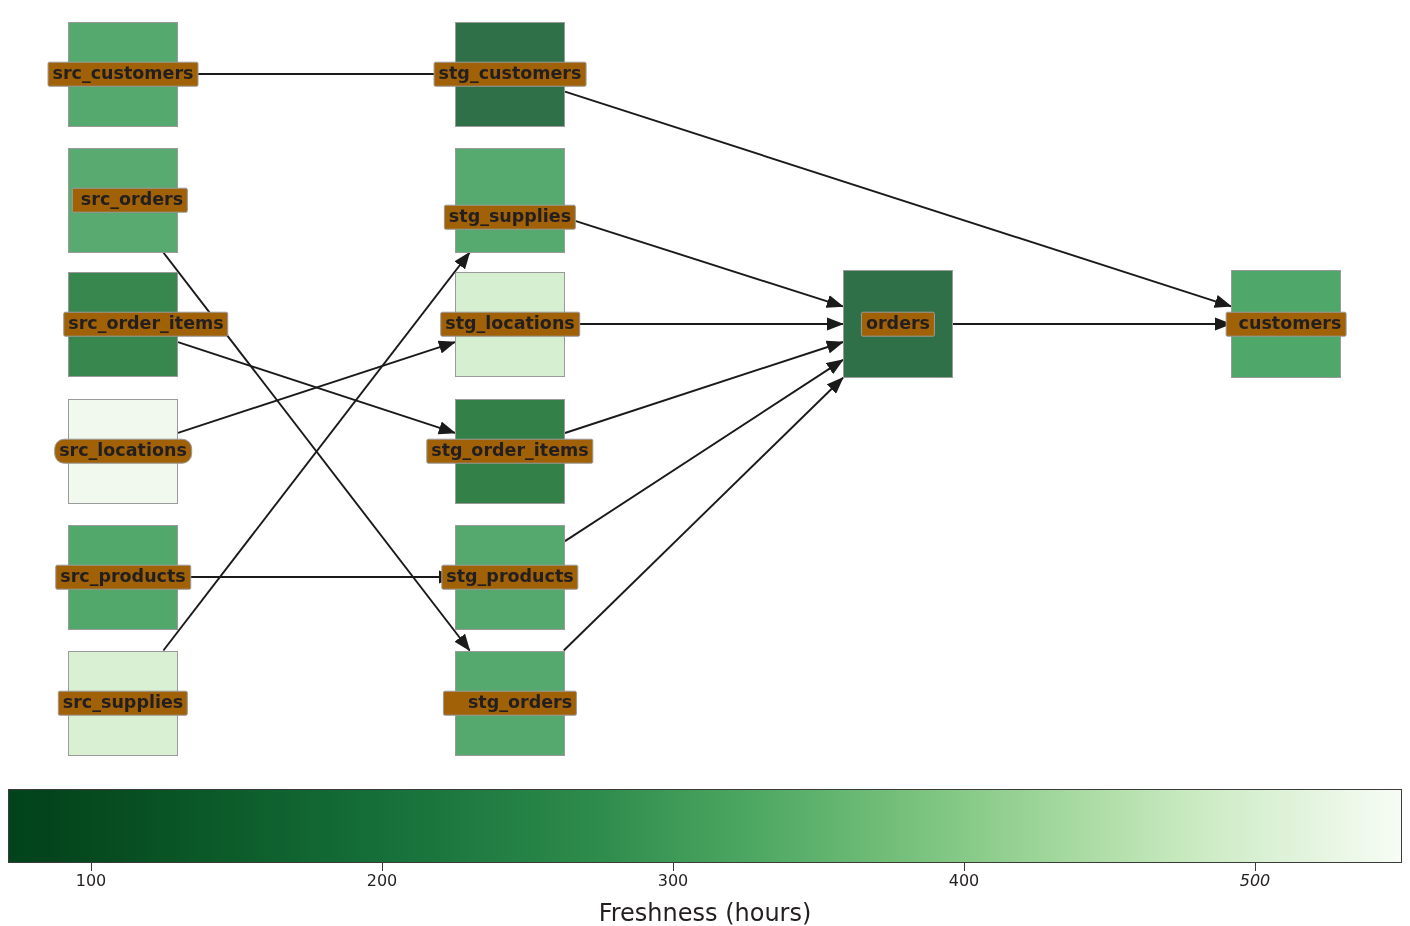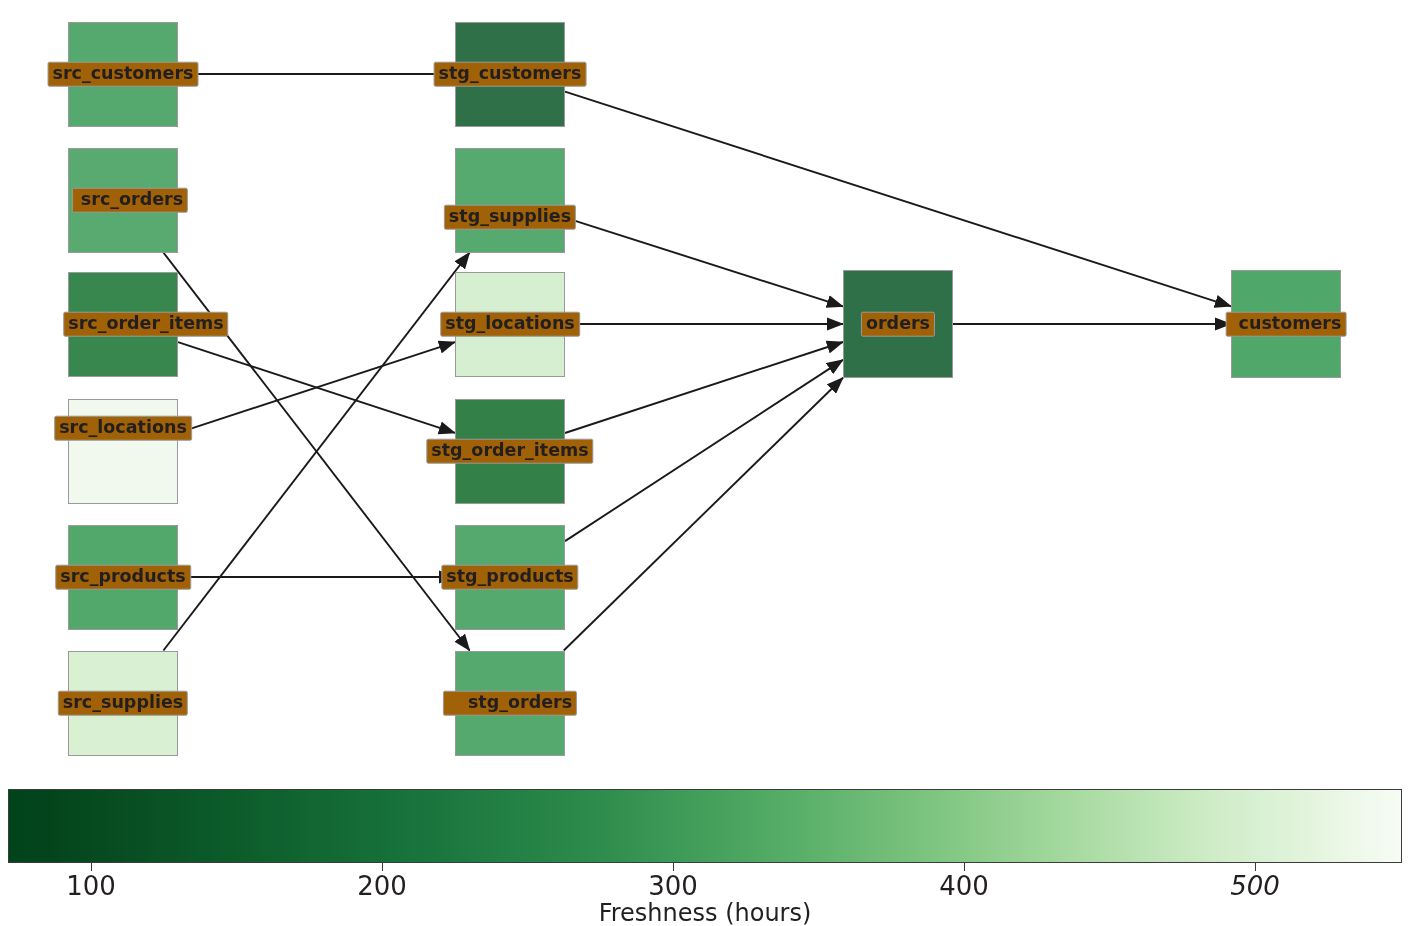--- a/index.html
+++ b/index.html
@@ -85,21 +85,21 @@
     width: 1px;
     height: 8px;
     background: #3b3b3b;
     top: 863px;
   }
   .cb-ticklabel {
     position: absolute;
     top: 871px;
     transform: translateX(-50%);
     font-family: "DejaVu Sans", sans-serif;
-    font-size: 26px;
+    font-size: 16px;
     color: #231f20;
     white-space: nowrap;
   }
   #colorbar-axis-label {
     position: absolute;
     top: 899px;
     left: 705px;
     transform: translateX(-50%);
     font-family: "DejaVu Sans", sans-serif;
     font-size: 24px;
@@ -138,21 +138,21 @@
     </svg>
 
     <div id="nodes-layer">
         <div class="node-rect" style="left: 68px; top: 21.5px; width: 110px; height: 105px; background: rgb(85, 169, 110);"></div>
         <div class="node-label" style="left: 123px; top: 74px;">src_customers</div>
         <div class="node-rect" style="left: 68px; top: 147.5px; width: 110px; height: 105px; background: rgb(88, 170, 112);"></div>
         <div class="node-label" style="left: 130px; top: 200px; padding-left: 8px;">src_orders</div>
         <div class="node-rect" style="left: 68px; top: 271.5px; width: 110px; height: 105px; background: rgb(55, 135, 78);"></div>
         <div class="node-label" style="left: 123px; top: 324px; margin-left: 23px;">src_order_items</div>
         <div class="node-rect" style="left: 68px; top: 398.5px; width: 110px; height: 105px; background: rgb(241, 249, 238);"></div>
-        <div class="node-label" style="left: 123px; top: 428px;">src_locations</div>
+        <div class="node-label" style="left: 123px; top: 451px; border-radius: 10px;">src_locations</div>
         <div class="node-rect" style="left: 68px; top: 524.5px; width: 110px; height: 105px; background: rgb(82, 168, 107);"></div>
         <div class="node-label" style="left: 123px; top: 577px;">src_products</div>
         <div class="node-rect" style="left: 68px; top: 650.5px; width: 110px; height: 105px; background: rgb(217, 240, 211);"></div>
         <div class="node-label" style="left: 123px; top: 703px;">src_supplies</div>
         <div class="node-rect" style="left: 455px; top: 21.5px; width: 110px; height: 105px; background: rgb(47, 112, 73);"></div>
         <div class="node-label" style="left: 510px; top: 74px;">stg_customers</div>
         <div class="node-rect" style="left: 455px; top: 147.5px; width: 110px; height: 105px; background: rgb(87, 170, 111);"></div>
         <div class="node-label" style="left: 510px; top: 200px; margin-top: 17px;">stg_supplies</div>
         <div class="node-rect" style="left: 455px; top: 271.5px; width: 110px; height: 105px; background: rgb(215, 239, 209);"></div>
         <div class="node-label" style="left: 510px; top: 324px;">stg_locations</div>

